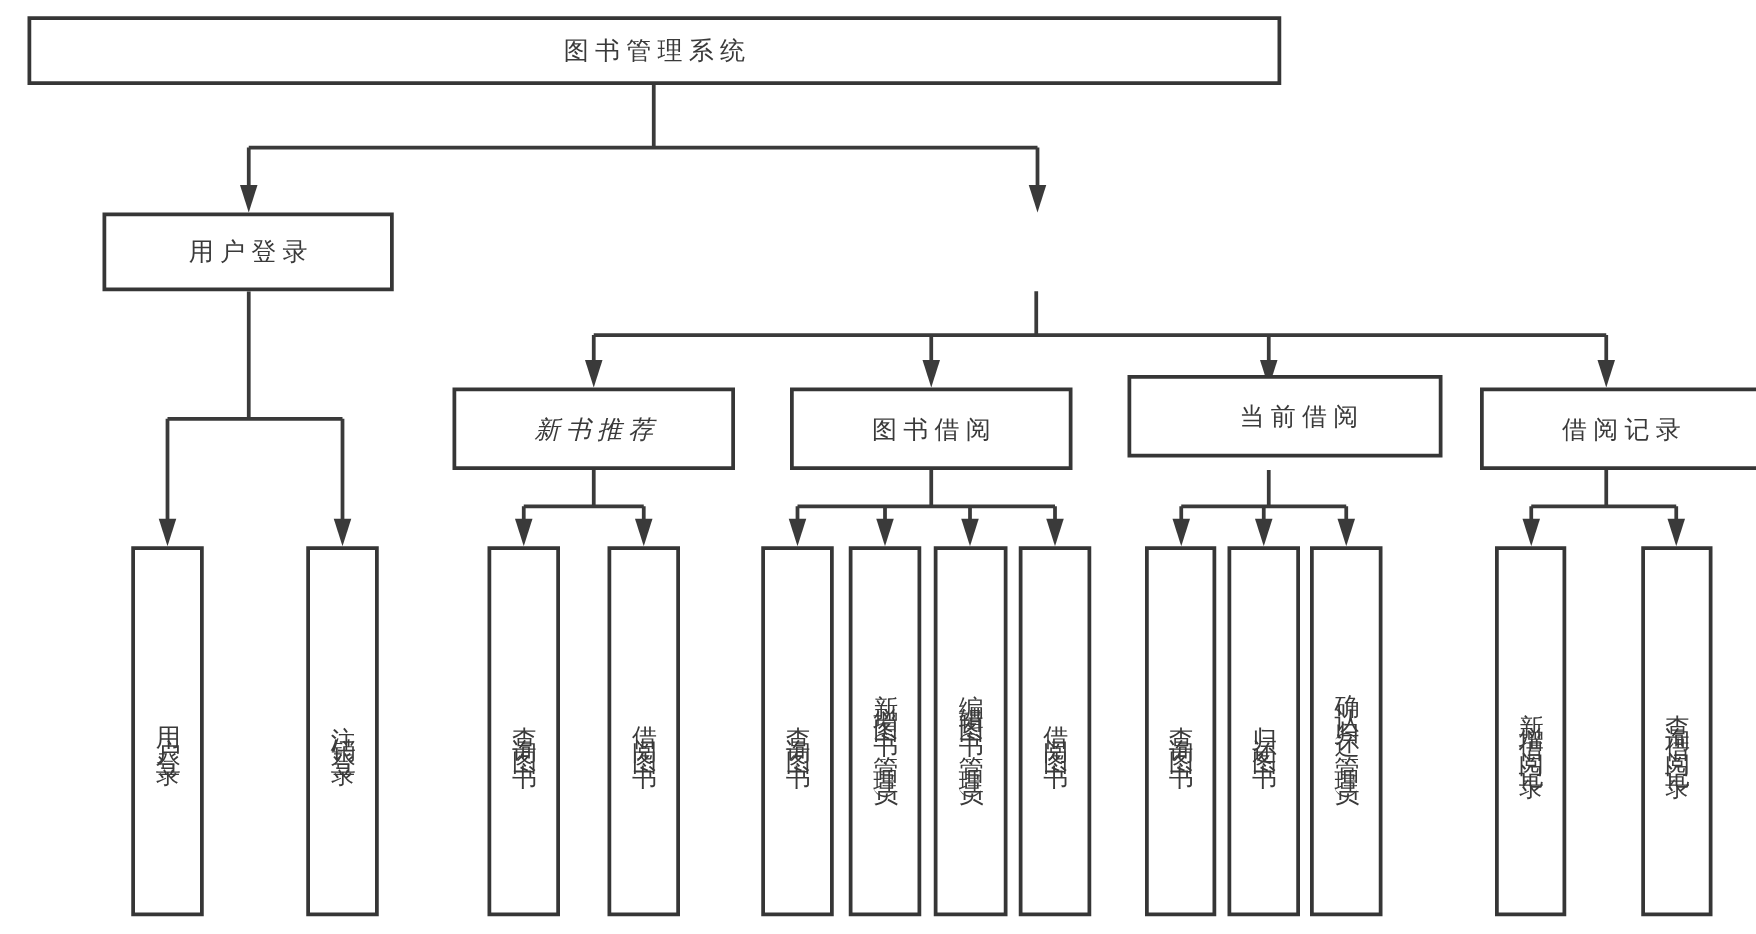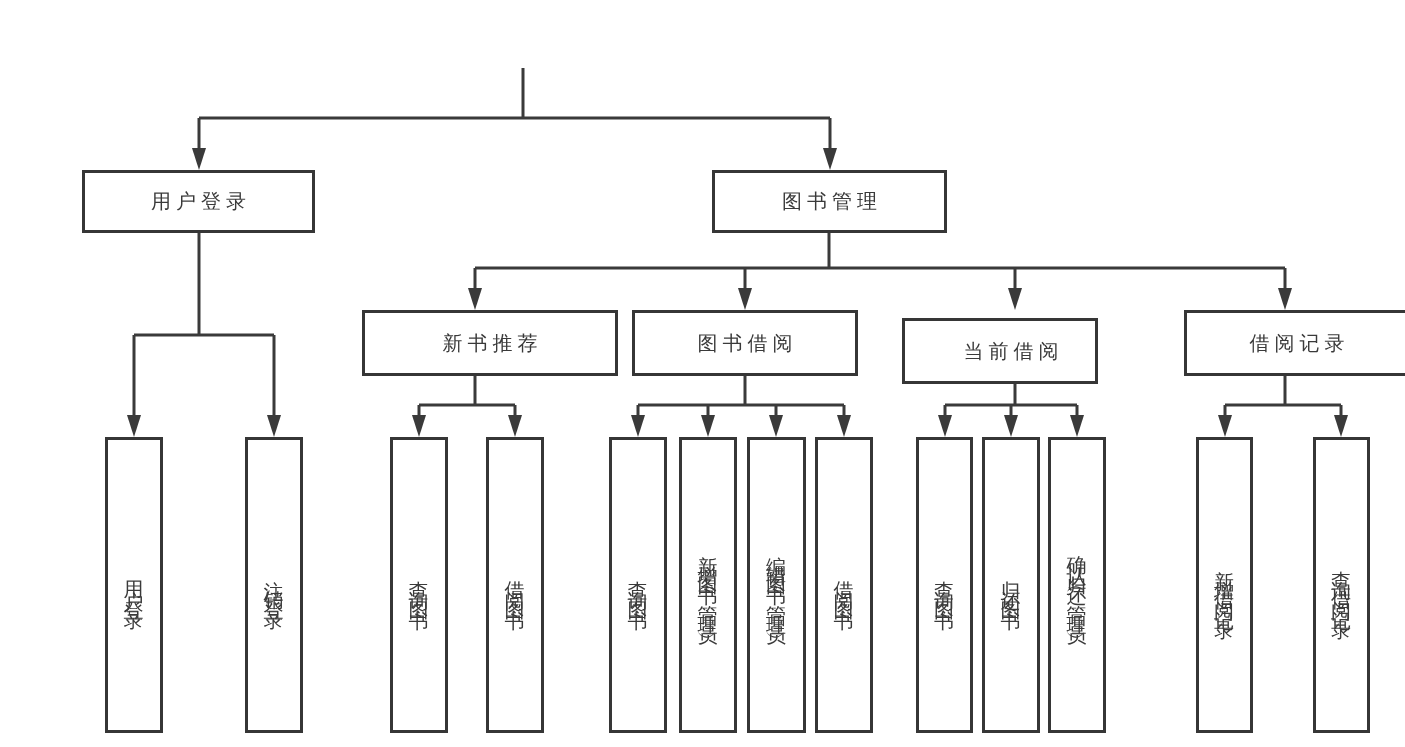--- a/index.html
+++ b/index.html
@@ -66,35 +66,35 @@
       <polygon points="769,415 783,415 776,437"></polygon>
       <polygon points="837,415 851,415 844,437"></polygon>
       <polygon points="938,415 952,415 945,437"></polygon>
       <polygon points="1004,415 1018,415 1011,437"></polygon>
       <polygon points="1070,415 1084,415 1077,437"></polygon>
       <polygon points="1218,415 1232,415 1225,437"></polygon>
       <polygon points="1334,415 1348,415 1341,437"></polygon>
     </g>
   </svg>
 
+  <div class="hbox" style="left:22px;top:13px;width:1003px;height:55px;">
+    <span>图书管理系统</span>
+  </div>
 
   <div class="hbox" style="left:82px;top:170px;width:233px;height:63px;">
     <span>用户登录</span>
   </div>
-  <div class="hbox" style="left:712px;top:170px;width:235px;height:63px;">
-    <span>图书管理</span>
-  </div>
 
-  <div class="hbox" style="left:362px;top:310px;width:256px;height:66px;">
+  <div class="hbox" style="left:362px;top:310px;width:226px;height:66px;font-style:italic;">
     <span>新书推荐</span>
   </div>
   <div class="hbox" style="left:632px;top:310px;width:226px;height:66px;">
     <span>图书借阅</span>
   </div>
-  <div class="hbox" style="left:902px;top:318px;width:196px;height:66px;padding-left:22px;">
+  <div class="hbox" style="left:902px;top:300px;width:252px;height:66px;padding-left:22px;">
     <span>当前借阅</span>
   </div>
   <div class="hbox" style="left:1172px;top:310px;width:226px;height:66px;margin-left:12px;">
     <span>借阅记录</span>
   </div>
 
   <div class="vbox" style="left:105px;top:437px;width:58px;height:296px;">
     <span class="vtext">用户登录</span>
   </div>
   <div class="vbox" style="left:245px;top:437px;width:58px;height:296px;">

